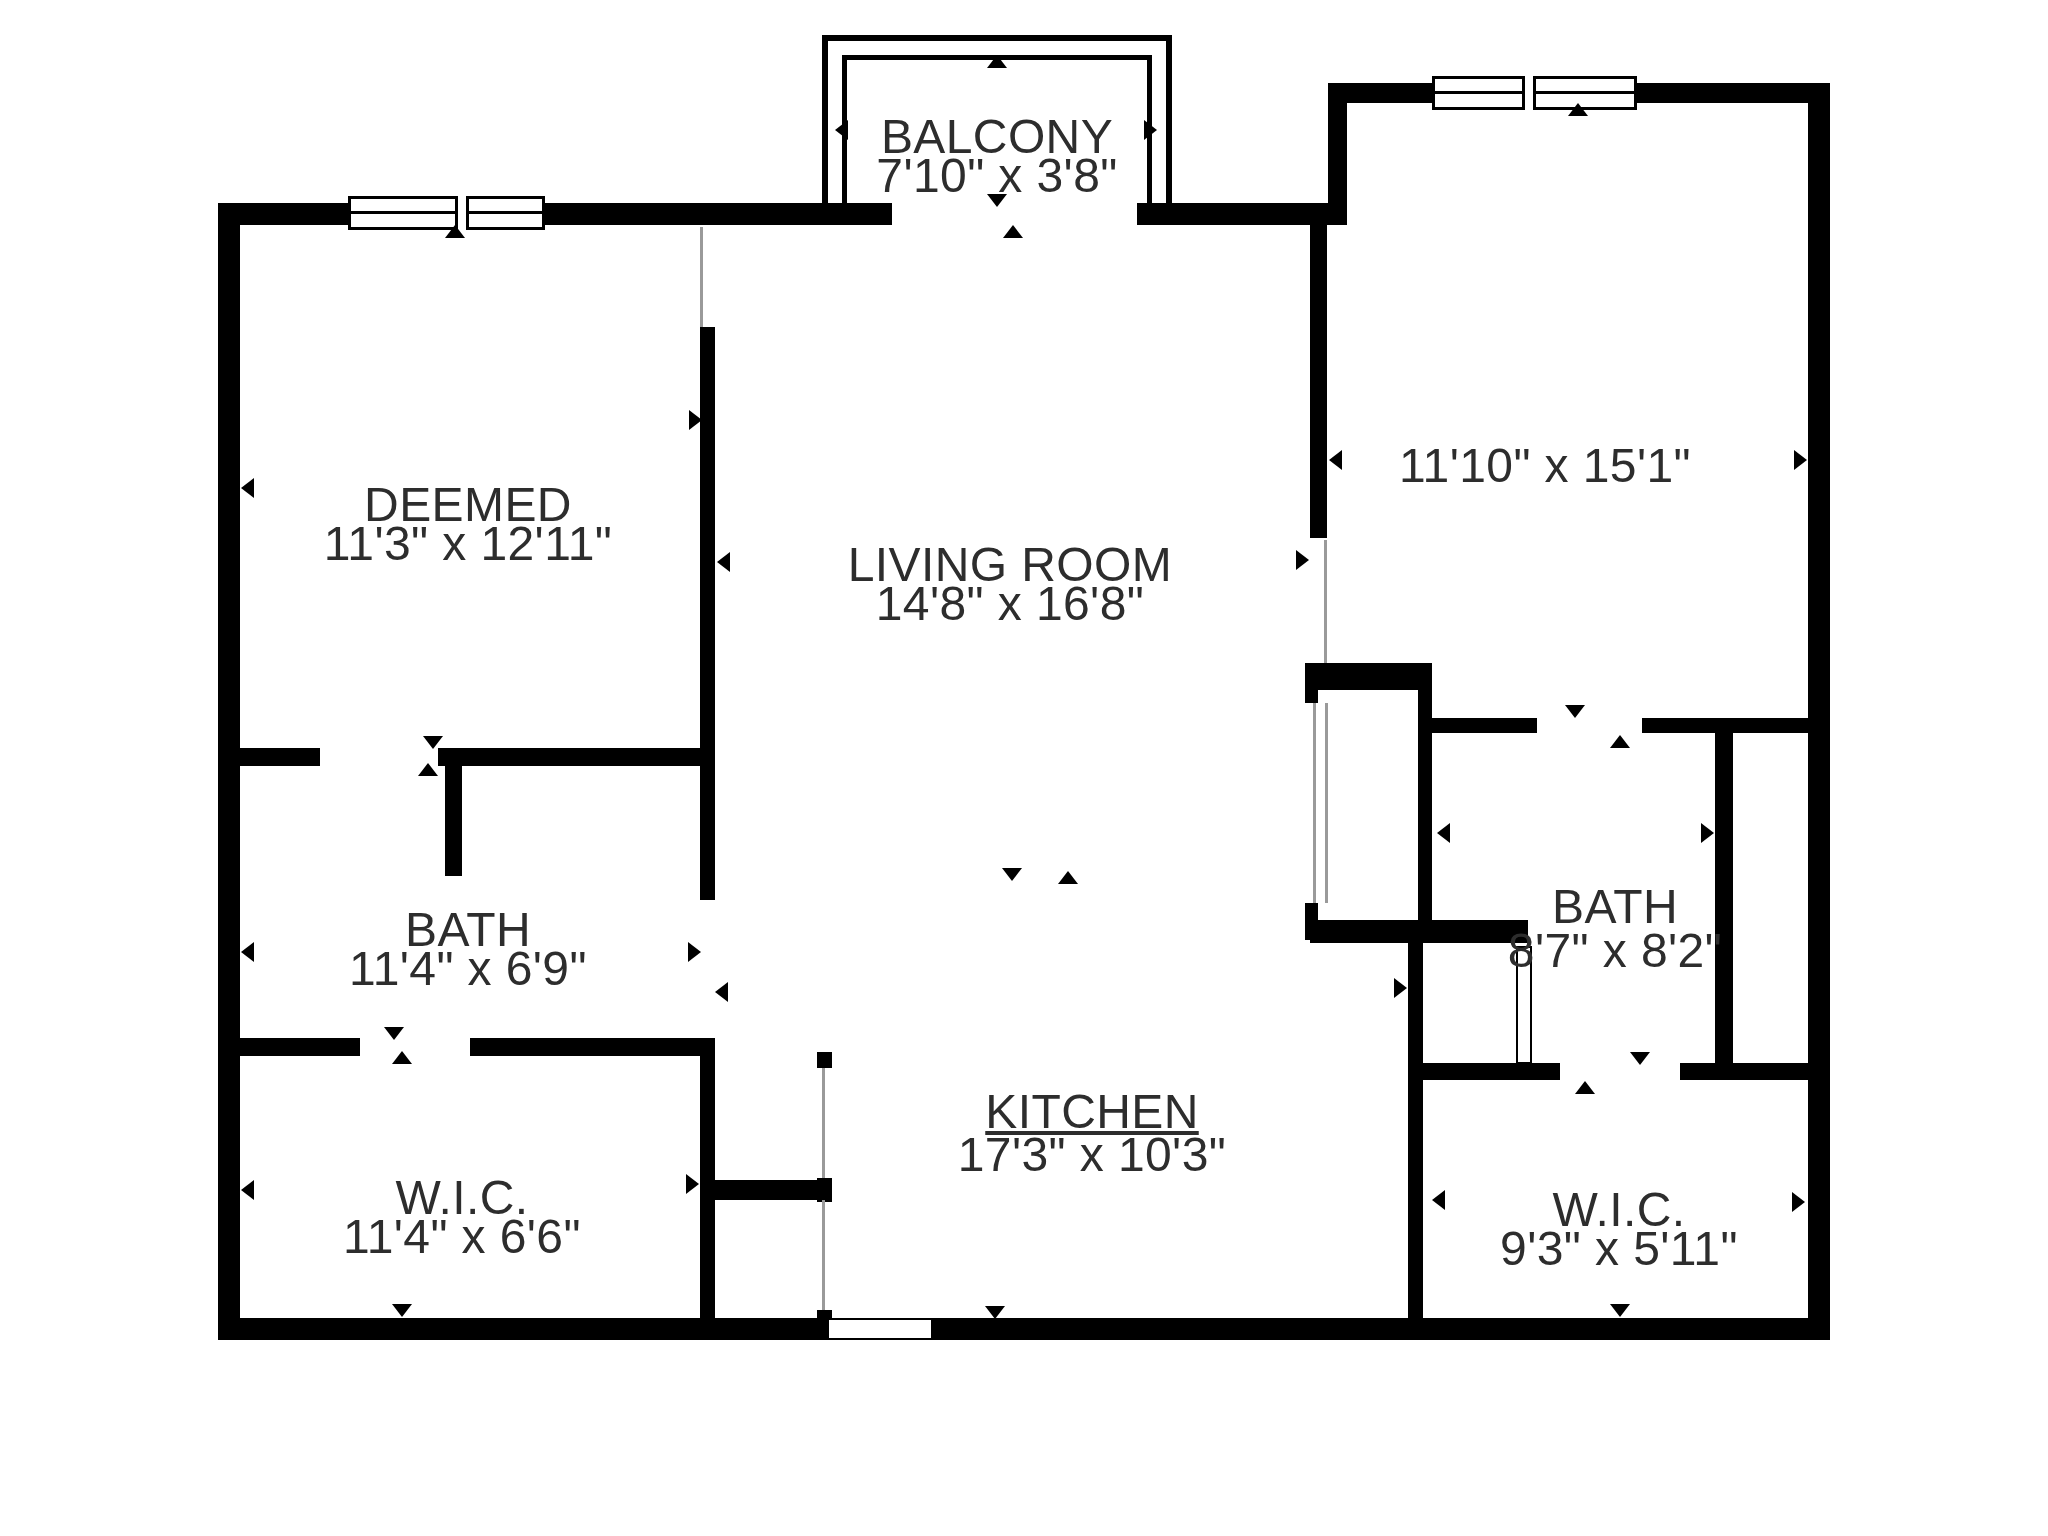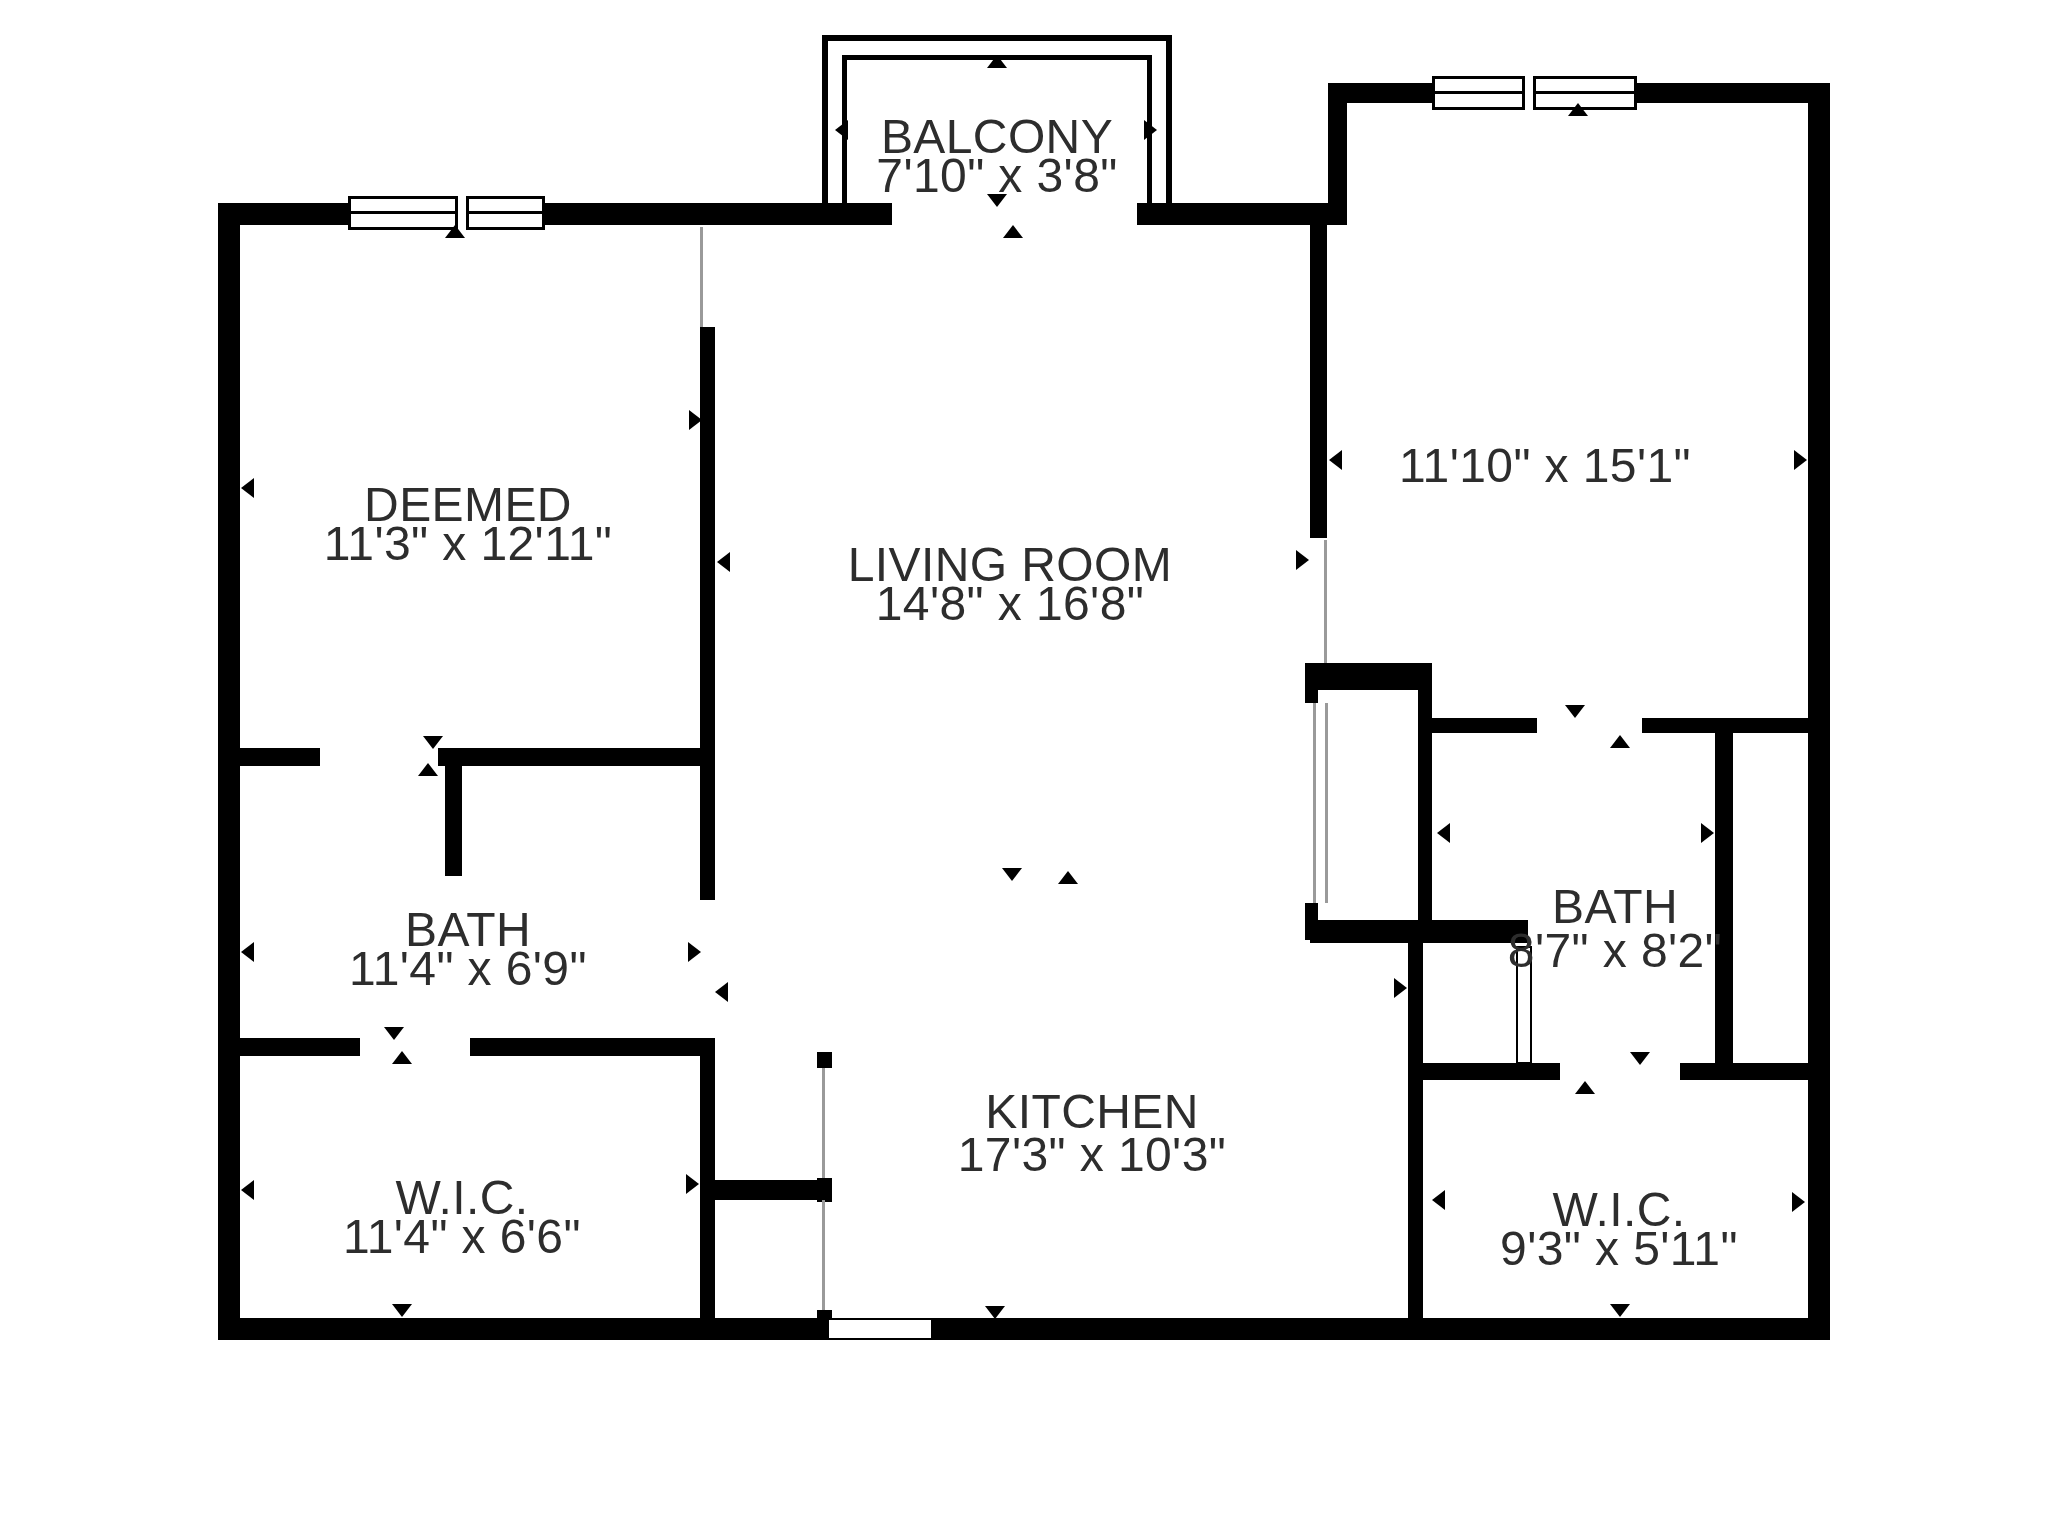--- a/index.html
+++ b/index.html
@@ -151,19 +151,19 @@
     <div class="room-dims" style="left: 997px; top: 176px;">7'10" x 3'8"</div>
     <div class="room-title" style="left: 468px; top: 505px;">DEEMED</div>
     <div class="room-dims" style="left: 468px; top: 544px;">11'3" x 12'11"</div>
     <div class="room-title" style="left: 1010px; top: 565px;">LIVING ROOM</div>
     <div class="room-dims" style="left: 1010px; top: 604px;">14'8" x 16'8"</div>
     <div class="room-dims" style="left: 1545px; top: 466px;">11'10" x 15'1"</div>
     <div class="room-title" style="left: 468px; top: 930px;">BATH</div>
     <div class="room-dims" style="left: 468px; top: 969px;">11'4" x 6'9"</div>
     <div class="room-title" style="left: 462px; top: 1198px;">W.I.C.</div>
     <div class="room-dims" style="left: 462px; top: 1237px;">11'4" x 6'6"</div>
-    <div class="room-title" style="left: 1092px; top: 1112px;">KITCHEN</div>
+    <div class="room-title" style="left: 1092px; top: 1112px; text-decoration: underline;">KITCHEN</div>
     <div class="room-dims" style="left: 1092px; top: 1155px;">17'3" x 10'3"</div>
     <div class="room-title" style="left: 1615px; top: 907px;">BATH</div>
     <div class="room-dims" style="left: 1615px; top: 951px;">8'7" x 8'2"</div>
     <div class="room-title" style="left: 1619px; top: 1210px;">W.I.C.</div>
     <div class="room-dims" style="left: 1619px; top: 1249px;">9'3" x 5'11"</div>
   </div>
 
 </body></html>

